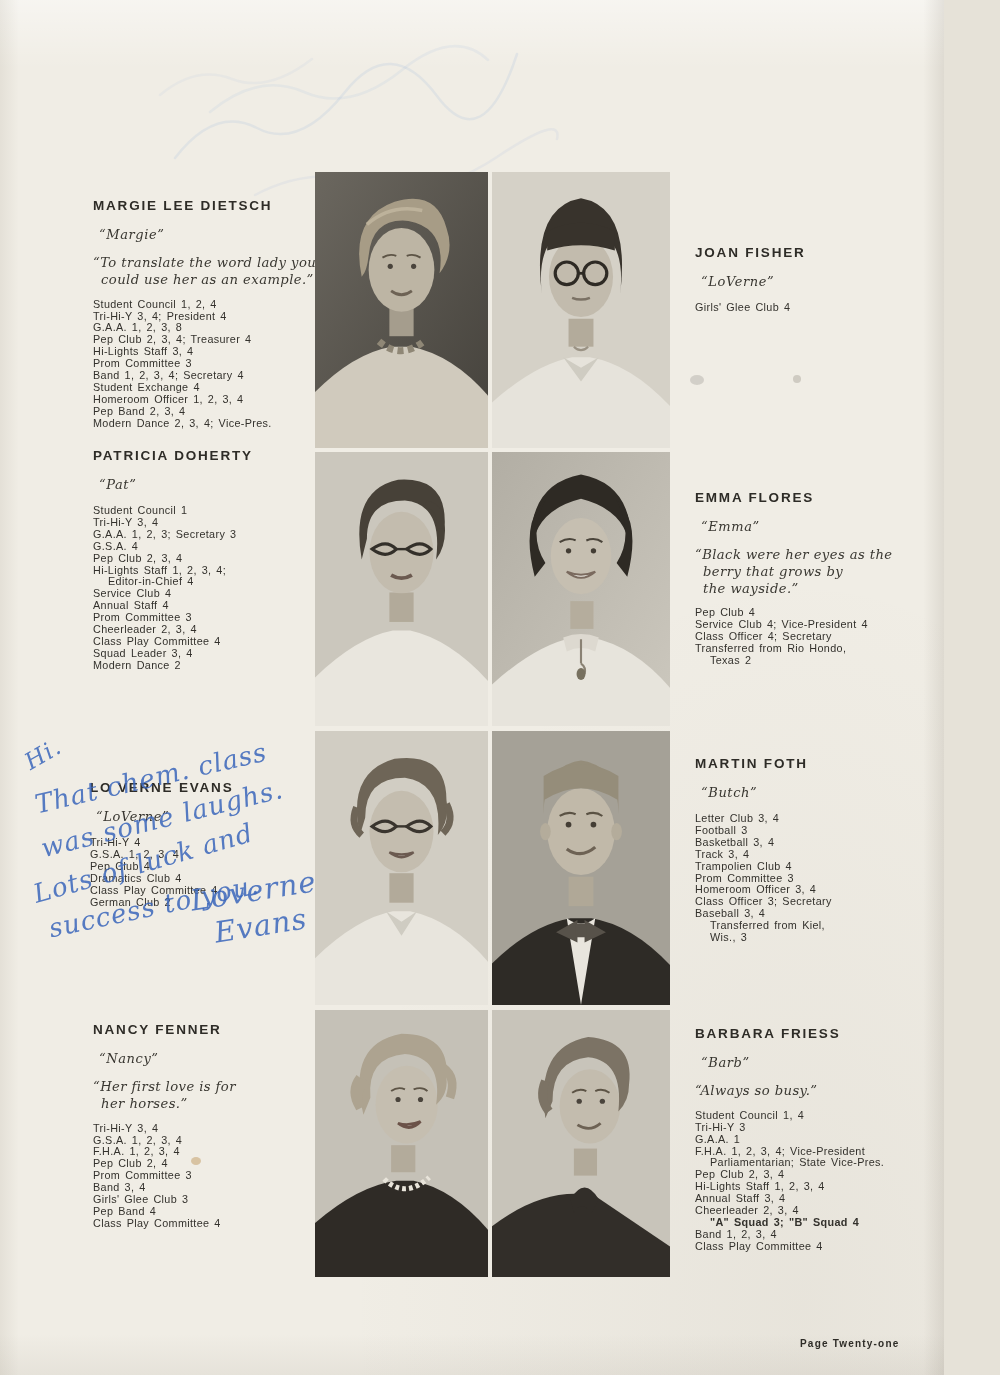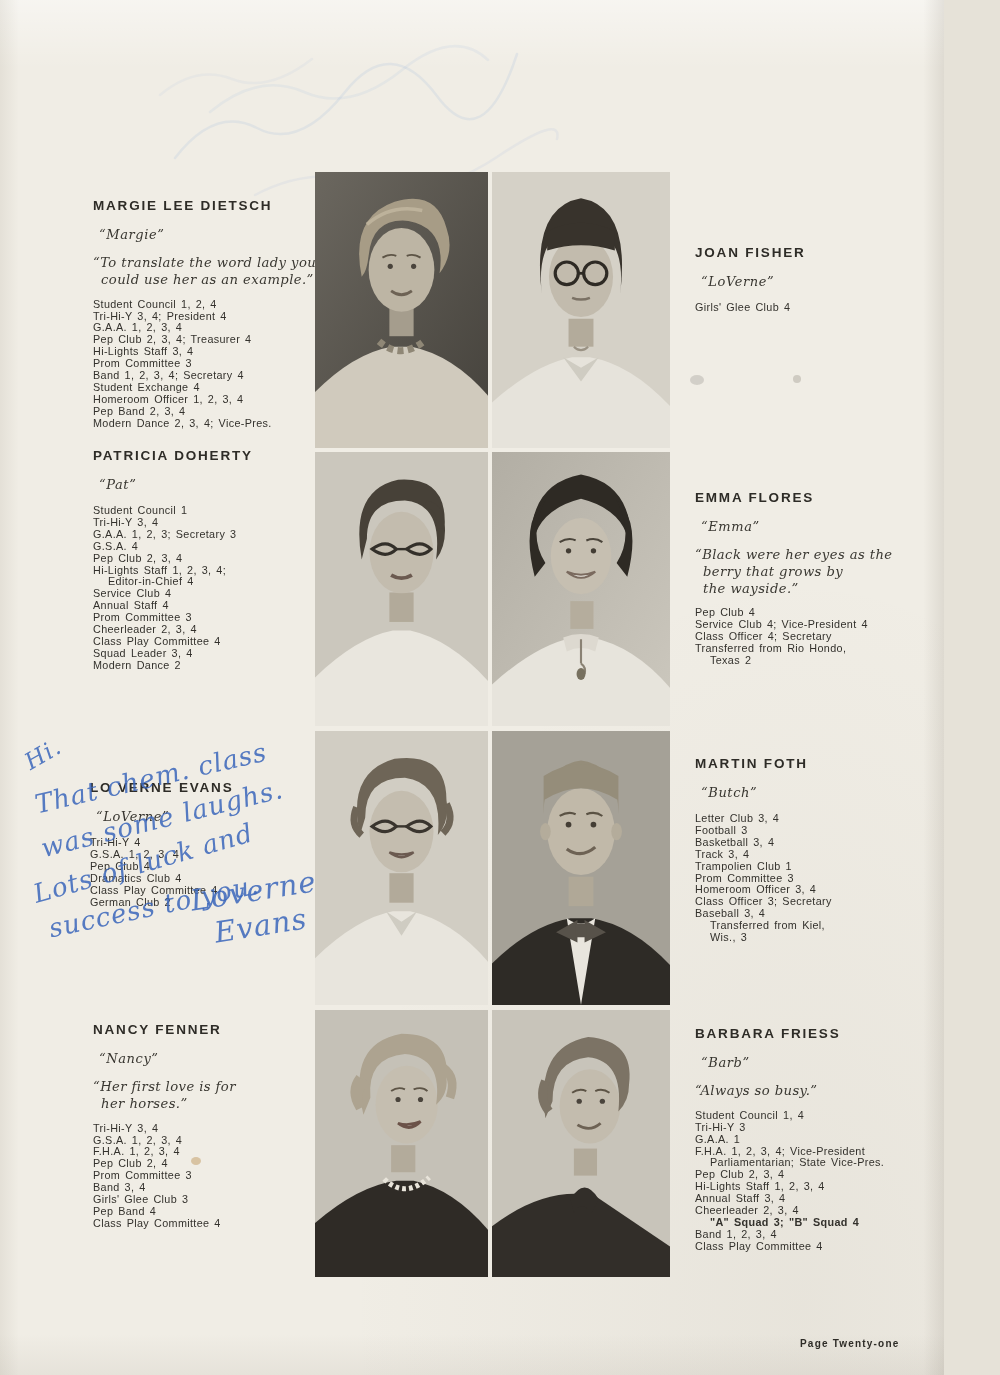--- a/index.html
+++ b/index.html
@@ -109,21 +109,21 @@
 
   <section class="student s0">
     <h2 class="name">MARGIE LEE DIETSCH</h2>
     <div class="nick">“Margie”</div>
     <div class="quote">“To translate the word lady you
 could use her as an example.”</div>
     <div class="acts">
 
     <div class="act">Student Council 1, 2, 4</div>
         <div class="act">Tri-Hi-Y 3, 4; President 4</div>
-        <div class="act">G.A.A. 1, 2, 3, 4</div>
+        <div class="act">G.A.A. 1, 2, 3, 8</div>
         <div class="act">Pep Club 2, 3, 4; Treasurer 4</div>
         <div class="act">Hi-Lights Staff 3, 4</div>
         <div class="act">Prom Committee 3</div>
         <div class="act">Band 1, 2, 3, 4; Secretary 4</div>
         <div class="act">Student Exchange 4</div>
         <div class="act">Homeroom Officer 1, 2, 3, 4</div>
         <div class="act">Pep Band 2, 3, 4</div>
         <div class="act">Modern Dance 2, 3, 4; Vice-Pres.</div>
       </div>
   </section>
@@ -210,21 +210,21 @@
 
   <section class="student s6">
     <h2 class="name">MARTIN FOTH</h2>
     <div class="nick">“Butch”</div>
     <div class="acts">
 
     <div class="act">Letter Club 3, 4</div>
         <div class="act">Football 3</div>
         <div class="act">Basketball 3, 4</div>
         <div class="act">Track 3, 4</div>
-        <div class="act">Trampolien Club 1</div>
+        <div class="act">Trampolien Club 4</div>
         <div class="act">Prom Committee 3</div>
         <div class="act">Homeroom Officer 3, 4</div>
         <div class="act">Class Officer 3; Secretary</div>
         <div class="act">Baseball 3, 4</div>
         <div class="act indent">Transferred from Kiel,</div>
         <div class="act indent">Wis., 3</div>
       </div>
   </section>
 
   <section class="student s7">

